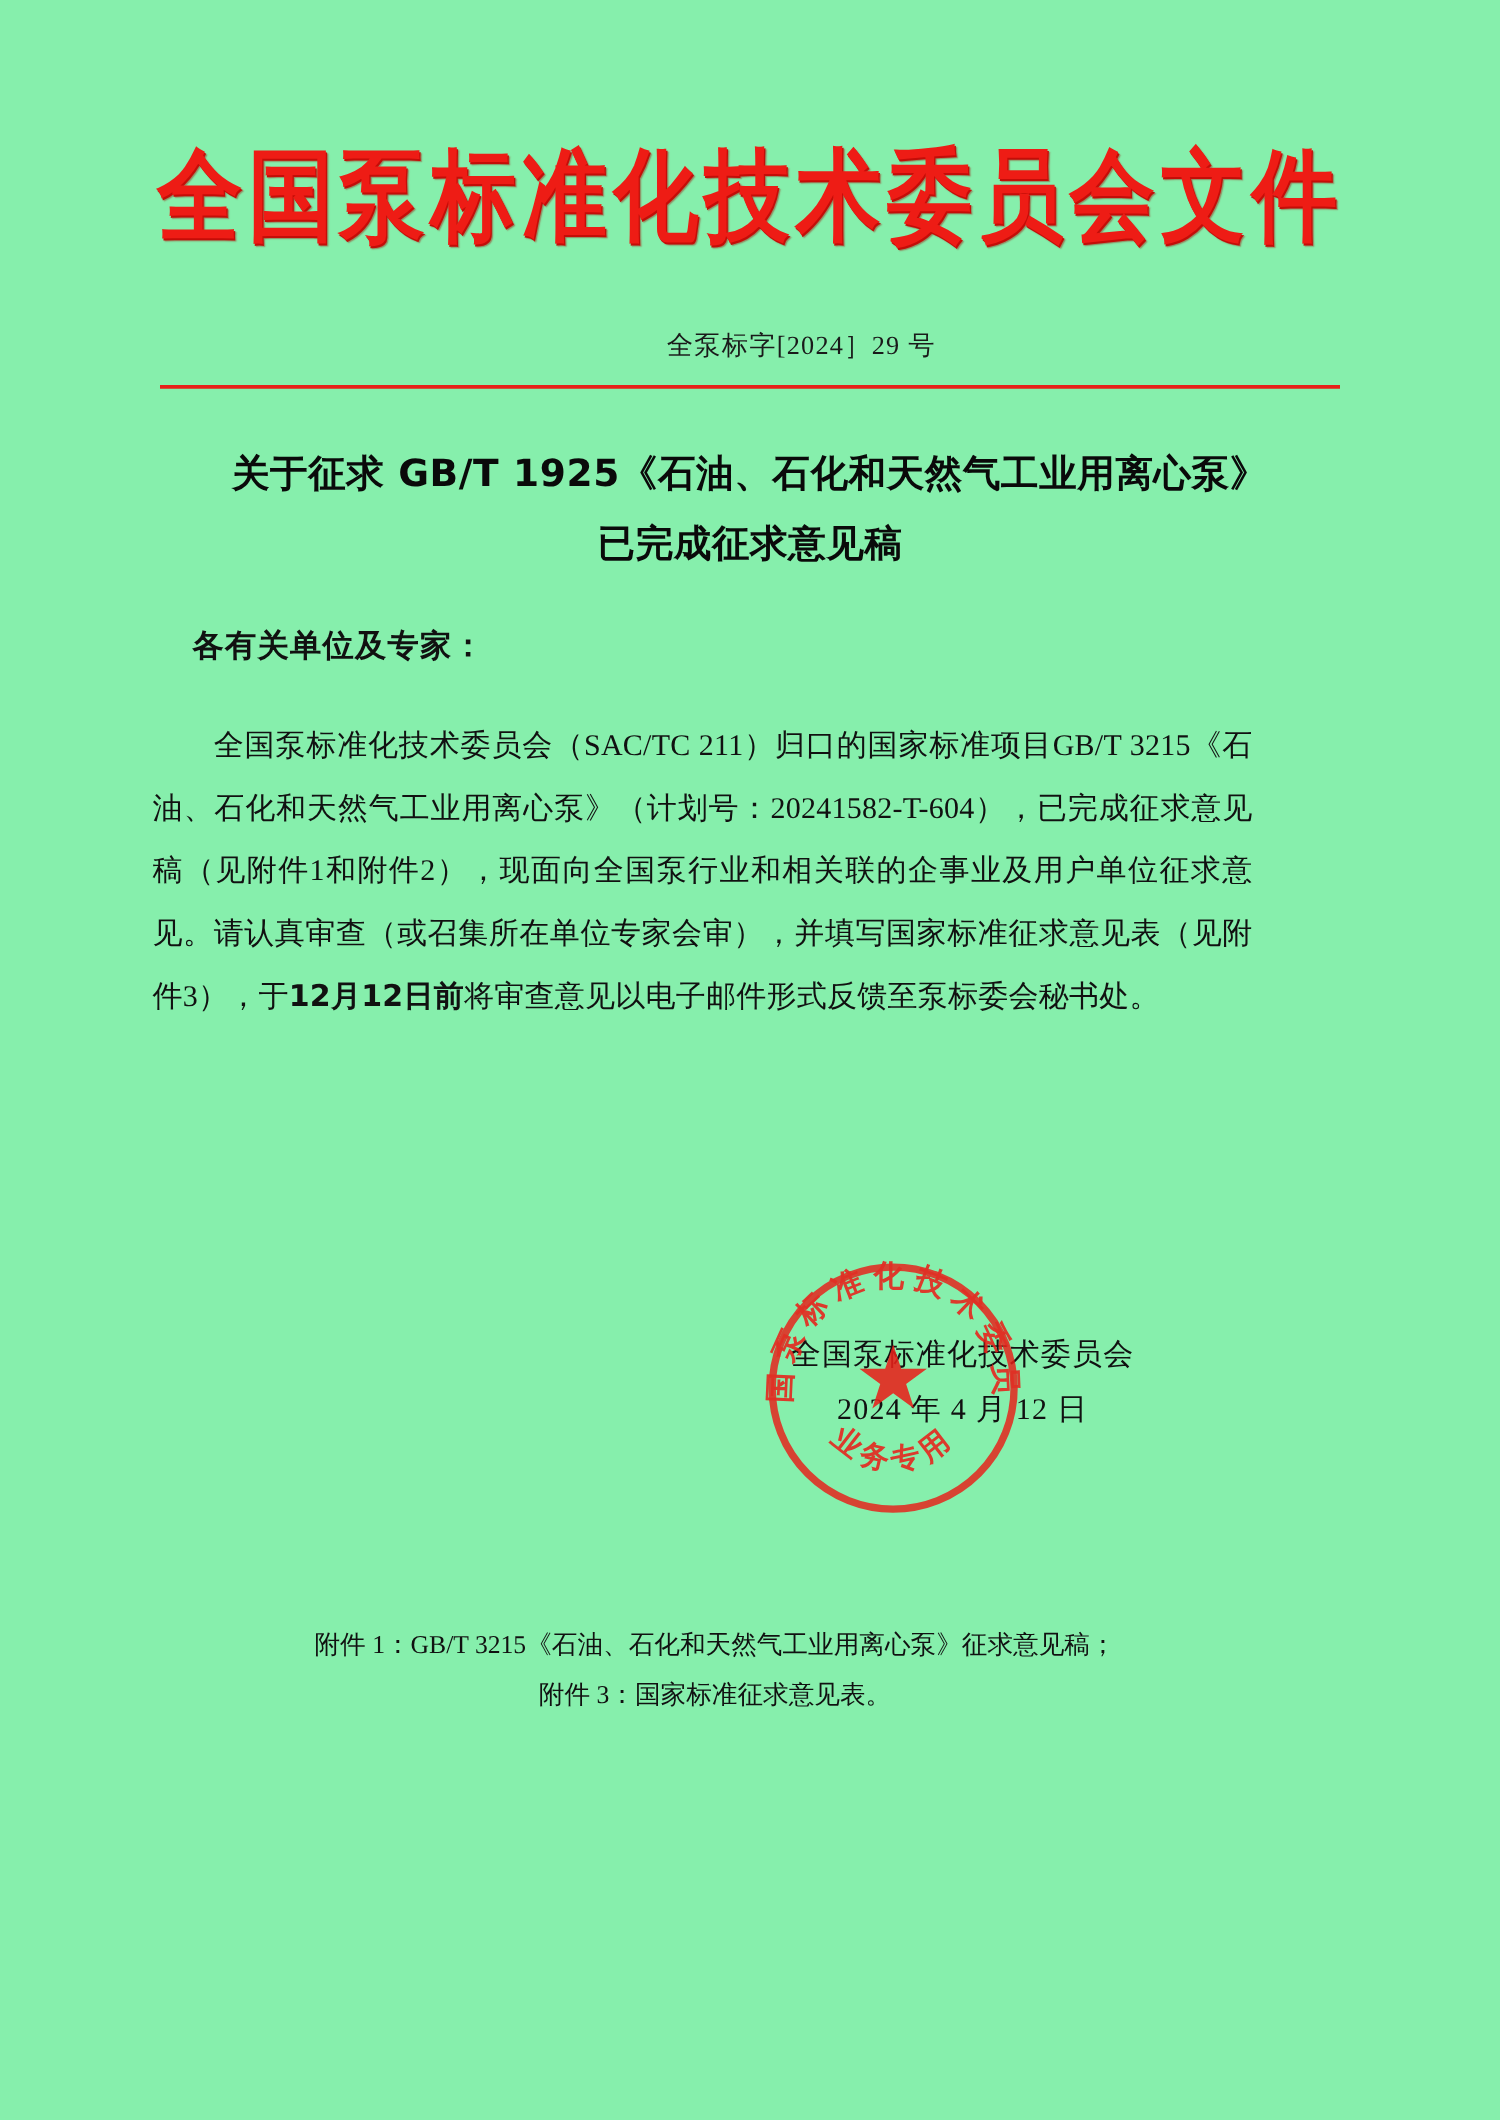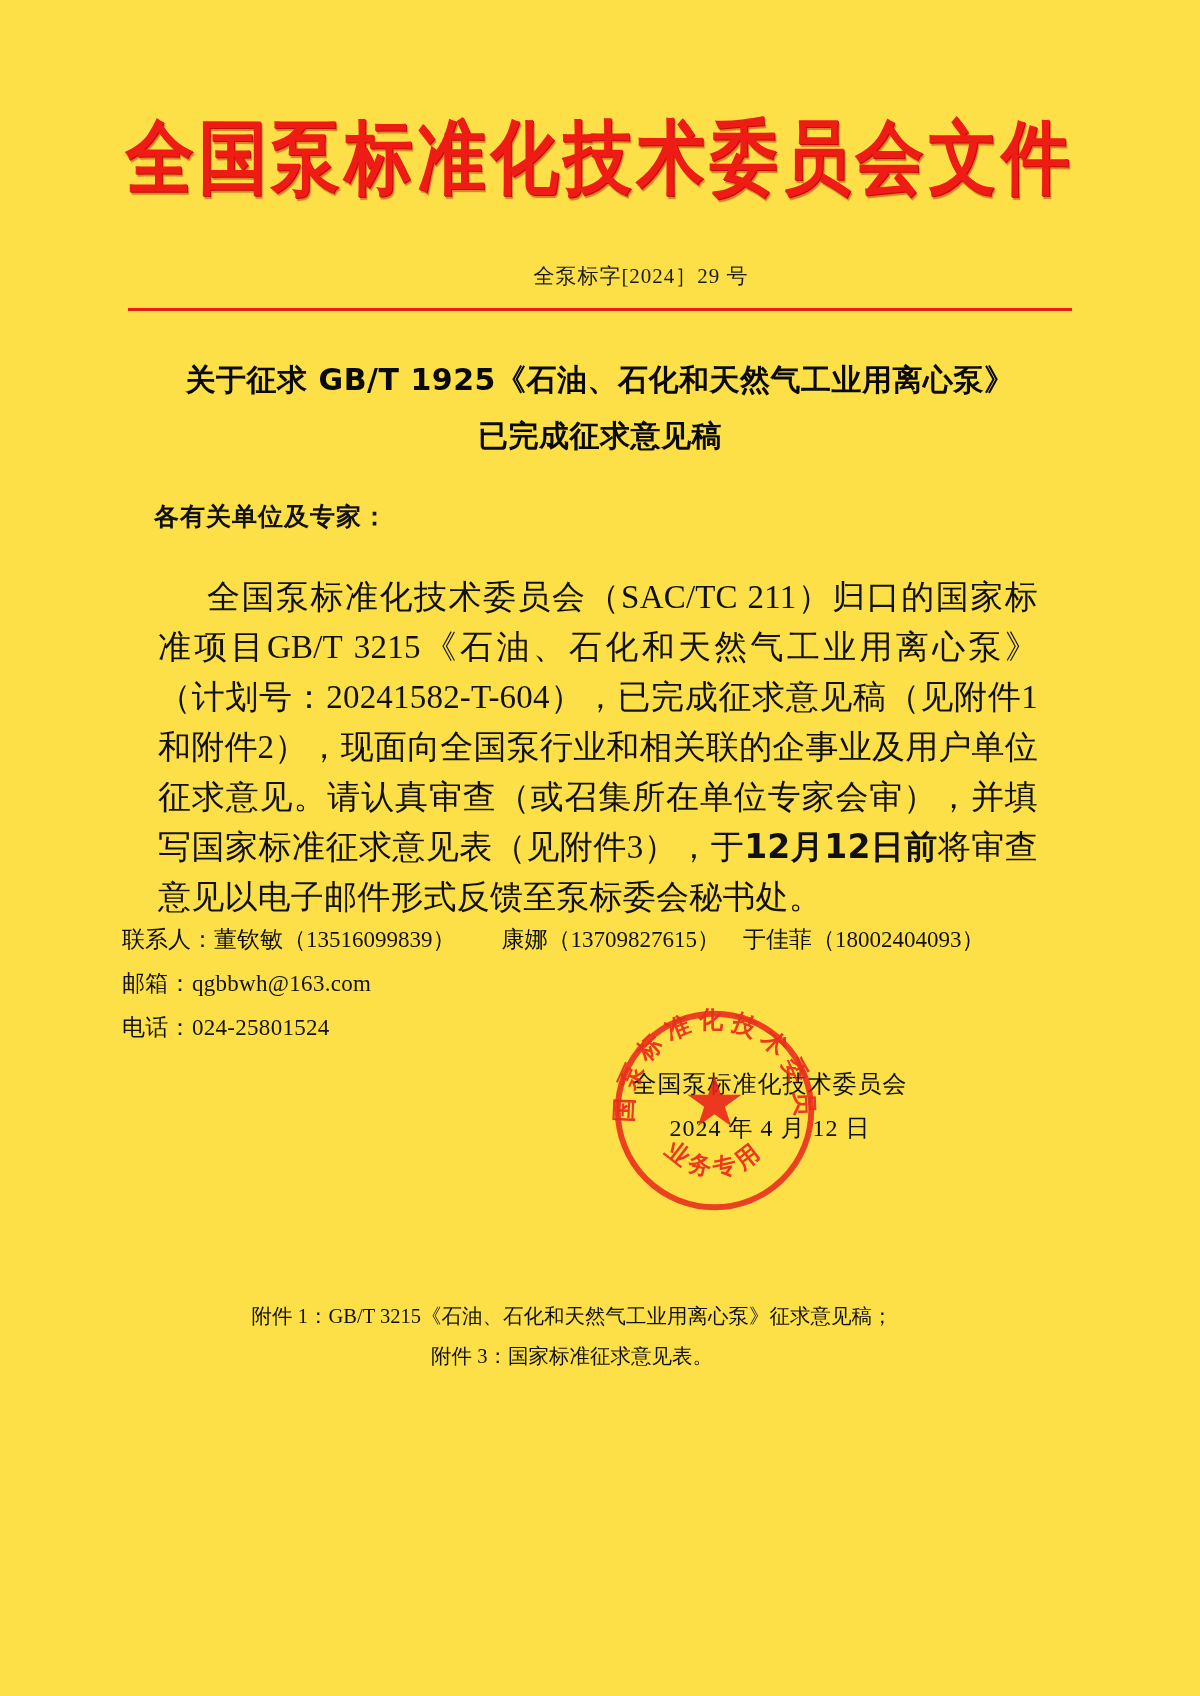--- a/index.html
+++ b/index.html
@@ -14,21 +14,21 @@
     font-family: "Liberation Serif", "DejaVu Serif", serif;
     color: #121212;
     overflow: hidden;
   }
 
   .page {
     position: absolute;
     left: 0; top: 0;
     width: 1200px;
     height: 1696px;
-    background: #fde047;
+    background: #86efac;
   }
 
   
   .masthead {
     position: absolute;
     left: 0;
     top: 118px;
     width: 1200px;
     text-align: center;
   }
@@ -94,25 +94,24 @@
     color: #111;
     margin-left: 32px;
   }
 
   
   .body-text {
     position: absolute;
     left: 122px;
     top: 572px;
     width: 880px;
-    font-size: 33px;
+    font-size: 24px;
     line-height: 50px;
     letter-spacing: 0.2px;
     color: #111;
-    margin-left: 36px;
   }
   .body-text p {
     margin: 0;
     text-align: justify;
     text-align-last: left;
     text-indent: 49px;
   }
   .body-text .bold-date {
     font-family: "DejaVu Sans", sans-serif;
     font-weight: 700;
@@ -187,25 +186,20 @@
     <span class="ln">关于征求 GB/T 1925《石油、石化和天然气工业用离心泵》</span>
     <span class="ln">已完成征求意见稿</span>
   </div>
 
   <div class="salutation">各有关单位及专家：</div>
 
   <div class="body-text">
     <p><span>全国泵标准化技术委员会（SAC/TC 211）归口的国家标准项目GB/T 3215《石油、石化和天然气工业用离心泵》（计划号：20241582-T-604），已完成征求意见稿（见附件1和附件2），现面向全国泵行业和相关联的企事业及用户单位征求意见。请认真审查（或召集所在单位专家会审），并填写国家标准征求意见表（见附件3），于</span><span class="bold-date">12月12日前</span><span>将审查意见以电子邮件形式反馈至泵标委会秘书处。</span></p>
   </div>
 
-  <div class="contact-block">
-    <div class="contact-line">联系人：董钦敏（13516099839）　　康娜（13709827615）　于佳菲（18002404093）</div>
-    <div class="contact-line mono-ish">邮箱：qgbbwh@163.com</div>
-    <div class="contact-line mono-ish">电话：024-25801524</div>
-  </div>
 
   <div class="signature">
     <span class="sig-line">全国泵标准化技术委员会</span>
     <span class="sig-line">2024 年 4 月 12 日</span>
   </div>
 
   <svg class="seal" viewBox="0 0 220 220">
     <defs>
       <path id="sealArcTop" d="M 26 110 A 84 84 0 0 1 194 110"></path>
       <path id="sealArcBottom" d="M 44 110 A 66 66 0 0 0 176 110"></path>

